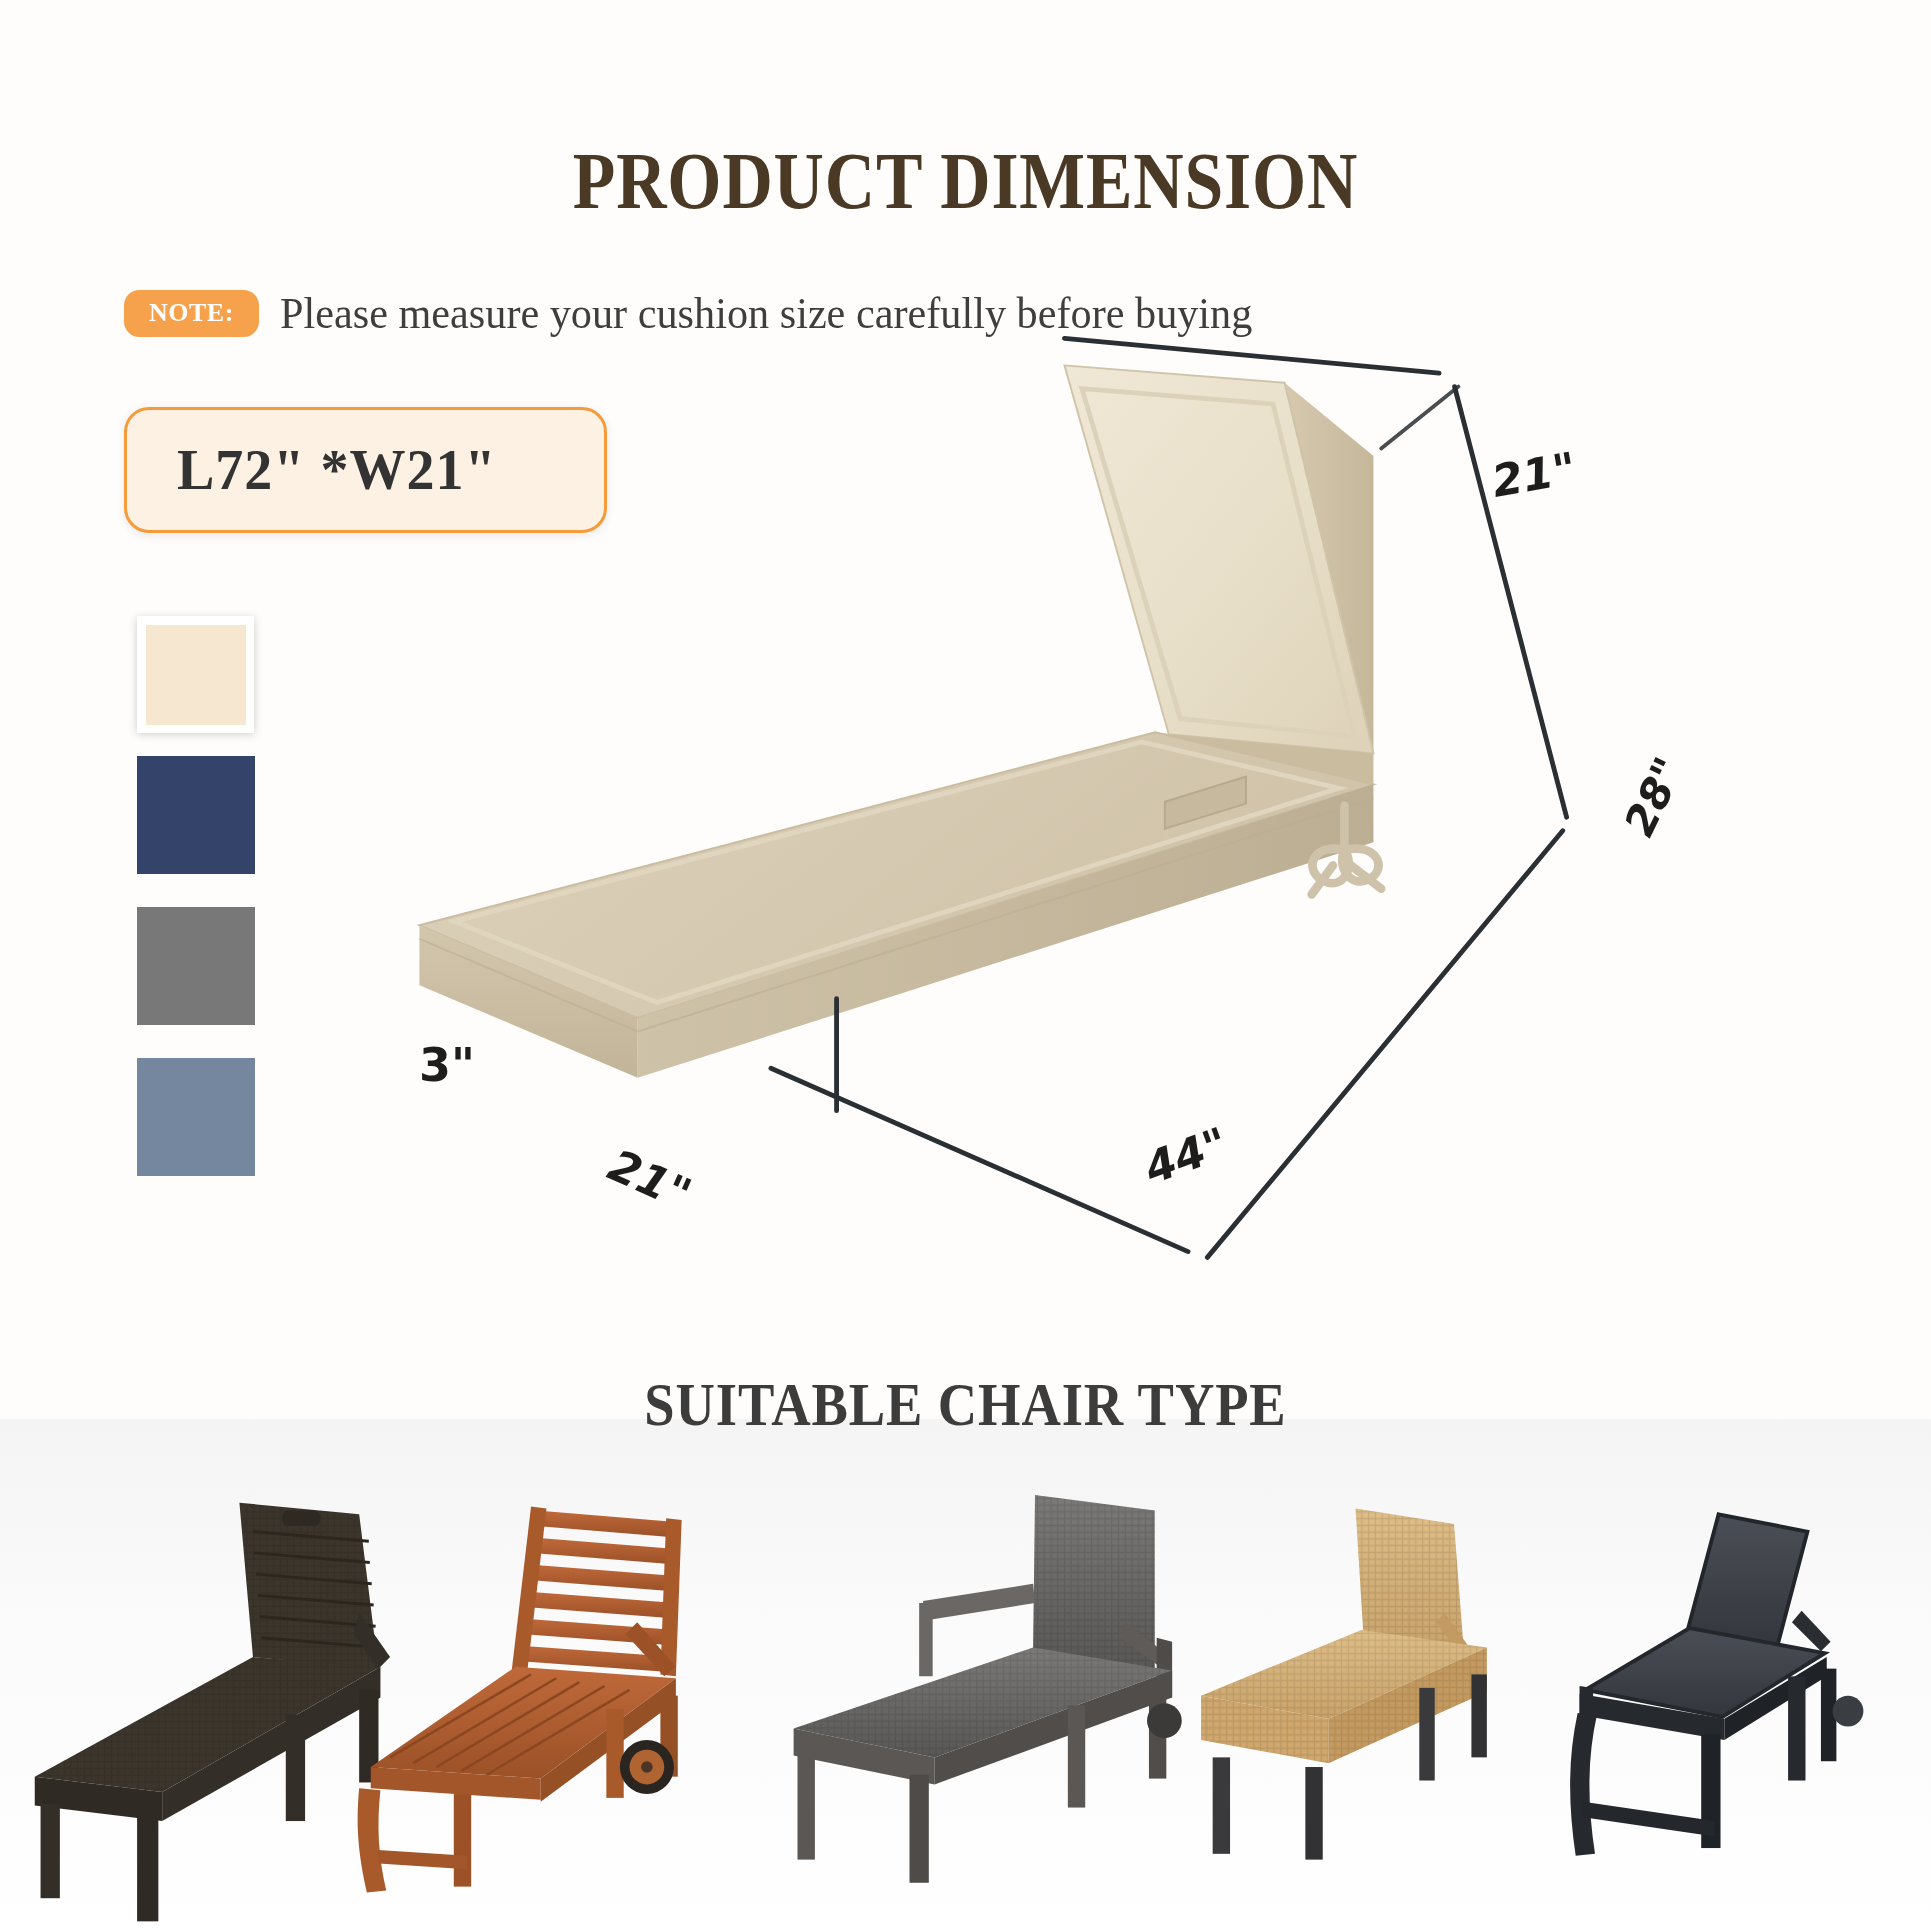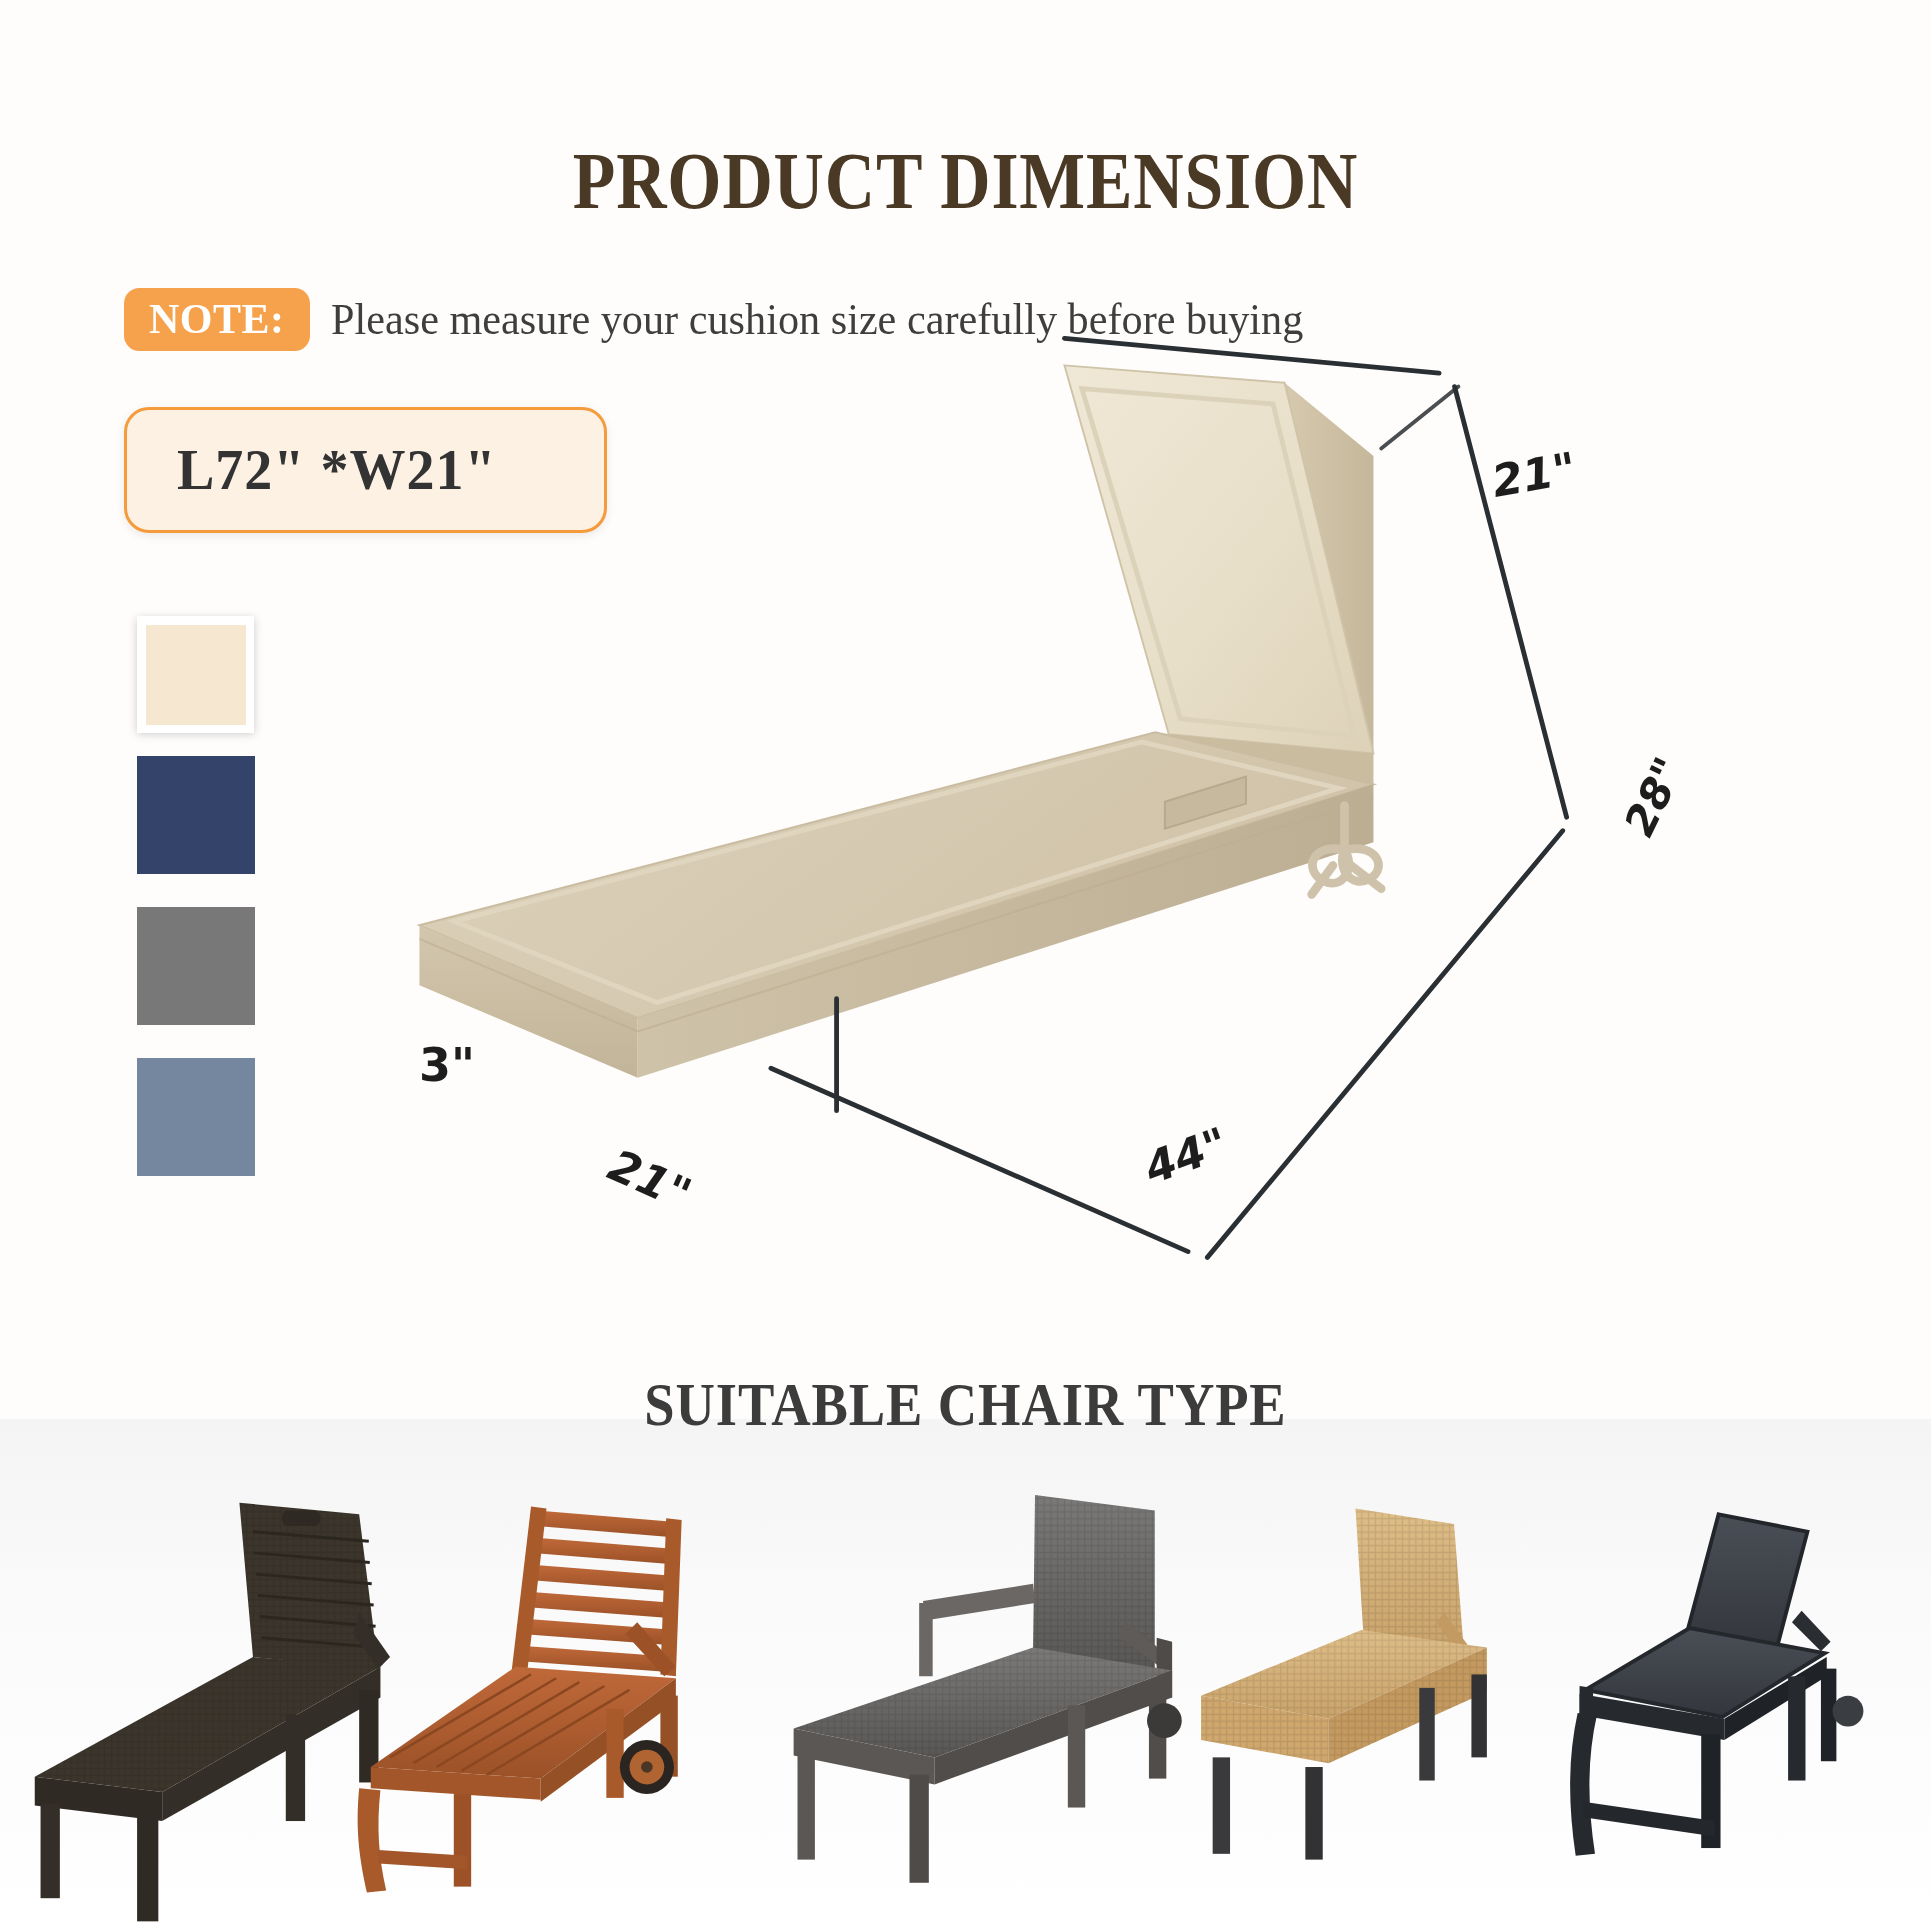--- a/index.html
+++ b/index.html
@@ -29,21 +29,21 @@
   
   .note-row{
     position:absolute;left:124px;top:288px;
     display:flex;align-items:center;gap:21px;
   }
   .note-badge{
     background:#F6A14B;
     color:#FFFFFF;
     font-family:"Liberation Serif",serif;
     font-weight:700;
-    font-size:42px;
+    font-size:26px;
     letter-spacing:0.5px;
     padding:9.7px 25px 11.6px 25px;
     border-radius:15.4px;
     line-height:1;
   }
   .note-text{
     font-family:"Liberation Serif",serif;
     font-size:44px;
     color:#3E3E3E;
     white-space:nowrap;

